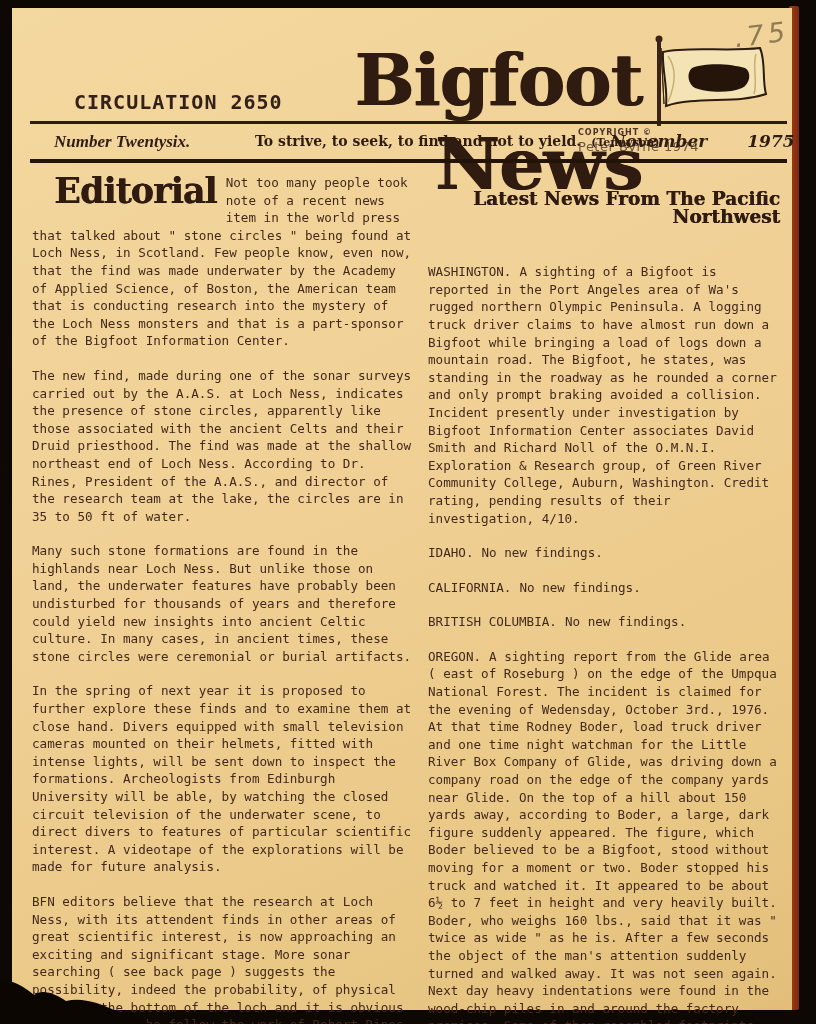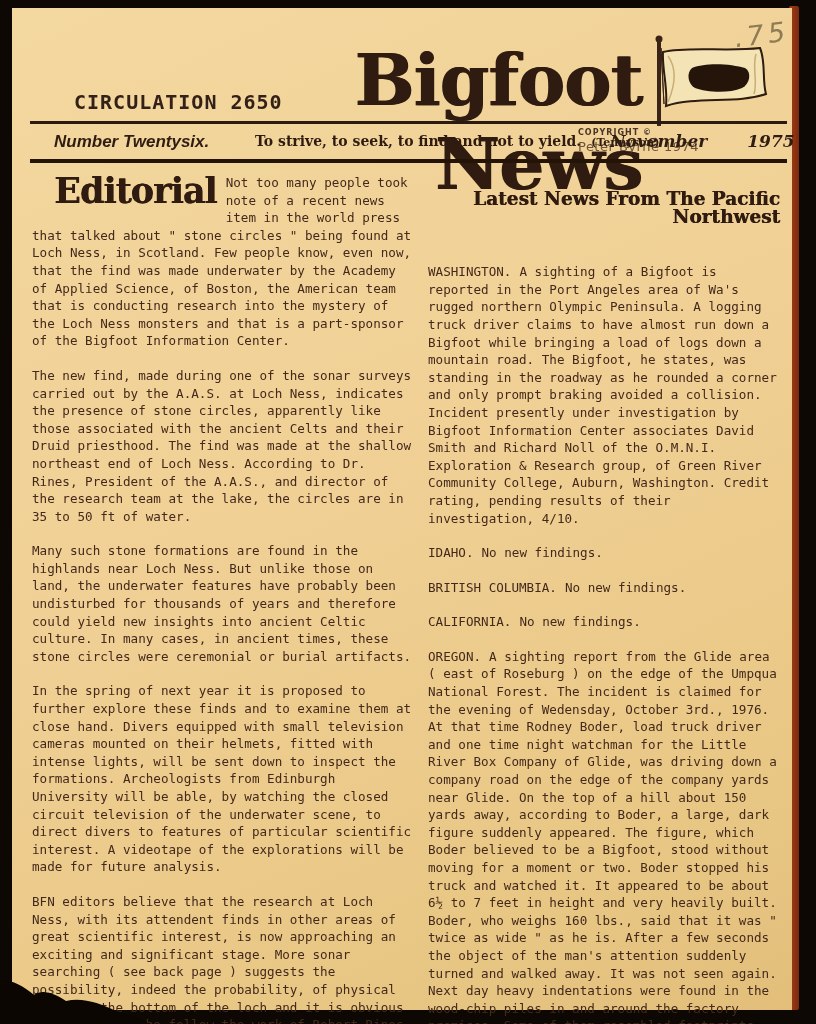--- a/index.html
+++ b/index.html
@@ -51,21 +51,21 @@
 
   .rule1 { position:absolute; left:18px; top:113px; width:757px; height:3px; background:#2a1a10; }
   .rule2 { position:absolute; left:18px; top:151px; width:757px; height:4px; background:#241408; }
 
   .mast-row {
     position:absolute; left:18px; top:121px; width:757px; height:28px;
     display:flex; align-items:center;
   }
   .issue {
     position:absolute; left:24px; top:3px;
-    font-family:Liberation Sans, sans-serif; font-style:italic; font-weight:bold;
+    font-family:Liberation Serif, serif; font-style:italic; font-weight:bold;
     font-size:17px; color:#301d12;
   }
   .tagline-wrap {
     position:absolute; left:225px; top:4px; width:345px; text-align:left;
     font-family:"DejaVu Serif", serif; font-weight:bold;
     font-size:14px; color:#2f1b10; white-space:nowrap;
   }
   .tagline-attr { font-size:11px; margin-left:10px; font-weight:bold; }
   .date-wrap {
     position:absolute; left:580px; top:2px; width:160px;
@@ -157,24 +157,24 @@
       <div class="col col-right">
         <div class="news-heading blackletter">Latest News From The Pacific Northwest</div>
 
         <p>
           <span class="region">WASHINGTON.</span><span>A sighting of a Bigfoot is reported in the Port Angeles area of Wa's rugged northern Olympic Peninsula. A logging truck driver claims to have almost run down a Bigfoot while bringing a load of logs down a mountain road. The Bigfoot, he states, was standing in the roadway as he rounded  a  corner and only prompt braking avoided a collision. Incident presently under investigation by Bigfoot Information Center associates David Smith and Richard Noll of the O.M.N.I. Exploration &amp; Research group,  of Green River Community College, Auburn, Washington. Credit rating,   pending results of their investigation, 4/10.</span>
         </p>
         <p>
           <span class="region">IDAHO.</span><span>No new findings.</span>
         </p>
         <p>
-          <span class="region">BRITISH COLUMBIA.</span><span>No new findings.</span>
+          <span class="region">CALIFORNIA.</span><span>No new findings.</span>
         </p>
         <p>
-          <span class="region">CALIFORNIA.</span><span>No new findings.</span>
+          <span class="region">BRITISH COLUMBIA.</span><span>No new findings.</span>
         </p>
         <p>
           <span class="region">OREGON.</span><span>A sighting report from the Glide area ( east of Roseburg ) on the edge of the Umpqua National Forest. The incident is claimed for the evening of Wedensday, October 3rd., 1976. At that time Rodney Boder, load truck driver and one time night watchman for the Little River Box Company of Glide, was driving down a company road on the edge of the company yards near Glide. On the top of a hill about 150 yards away, according to Boder, a large, dark figure suddenly appeared. The figure, which Boder believed to be a Bigfoot, stood without moving for a moment or two. Boder stopped his truck and watched it. It appeared to be about 6½ to 7 feet in height and very heavily built. Boder, who weighs 160 lbs., said that it was " twice as wide " as he is. After a few seconds the object of the man's attention suddenly turned and walked away. It was not seen again. Next day heavy indentations were found in the wood-chip piles in and around the factory premises. Some of them resembled footprints. Other indentations were found leading towards a river near the plant. Tentative Credit Rating for the incident, 4/10. Pictures of area, finds, Page Two.</span>
         </p>
       </div>
 
     </div>
   </div>
 
   <svg class="corner-blob" width="150" height="55" viewBox="0 0 150 55">

